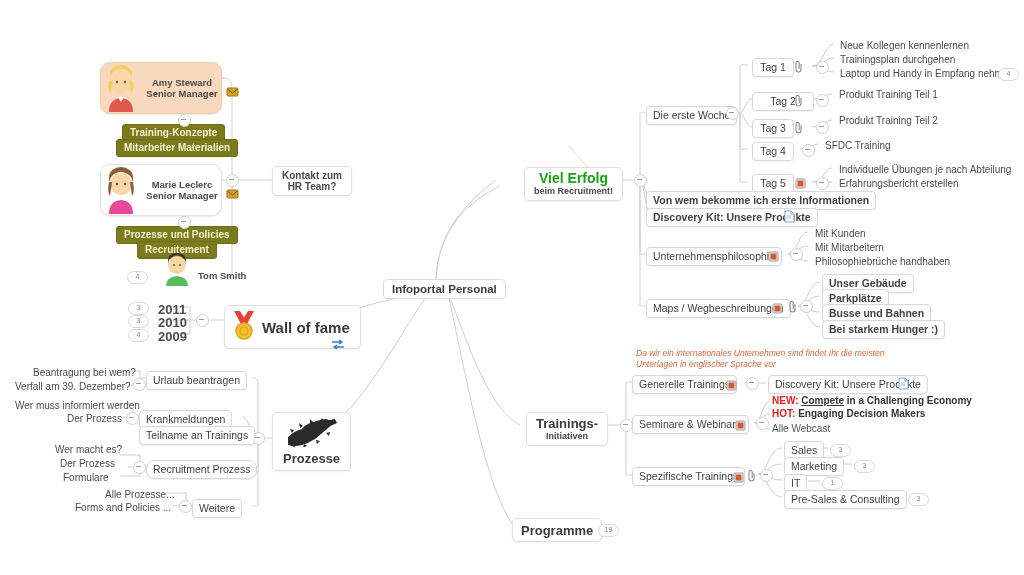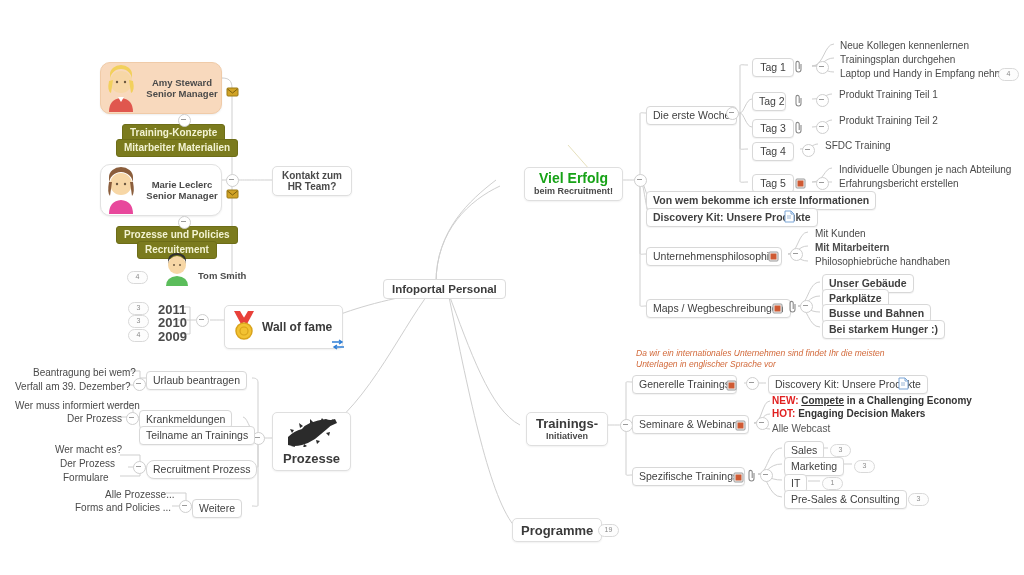--- a/index.html
+++ b/index.html
@@ -284,21 +284,21 @@
 
   <div class="node big" style="left:224px;top:305px;display:flex;align-items:center;gap:5px;padding:4px 10px 4px 6px;">
     <span>
       <svg width="26" height="30" viewBox="0 0 26 30">
         <path d="M3 1 L9 1 L15 11 L10 14 Z" fill="#e8413a"></path>
         <path d="M23 1 L17 1 L11 11 L16 14 Z" fill="#e8413a"></path>
         <circle cx="13" cy="21" r="8" fill="#f2c232" stroke="#d9a31c" stroke-width="1.5"></circle>
         <circle cx="13" cy="21" r="4" fill="none" stroke="#d9a31c" stroke-width="1.2"></circle>
       </svg>
     </span>
-    <span class="l1" style="font-size:12px;">Wall of fame</span>
+    <span class="l1" style="font-size:15px;">Wall of fame</span>
   </div>
   <span class="swap-icon" style="left:331px;top:337px;">
     <svg width="14" height="13" viewBox="0 0 14 13">
         <path d="M1 4 H10 M8 2 L11 4 L8 6" stroke="#2f7fd6" stroke-width="1.4" fill="none"></path>
         <path d="M13 9 H4 M6 7 L3 9 L6 11" stroke="#2f7fd6" stroke-width="1.4" fill="none"></path>
       </svg>
   </span>
   <div class="toggle" style="left:196px;top:314px;"></div>
   <div class="node year" style="left:158px;top:302px;">2011</div>
   <div class="node year" style="left:158px;top:315px;">2010</div>
@@ -356,21 +356,21 @@
     <svg width="8" height="13" viewBox="0 0 8 13">
         <path d="M6 4 V9.5 a2.5 2.5 0 0 1-5 0 V3 a1.6 1.6 0 0 1 3.2 0 V9" fill="none" stroke="#8a8a8a" stroke-width="1.1"></path>
       </svg>
   </span>
   <div class="toggle" style="left:816px;top:61px;"></div>
   <div class="node leaf" style="left:835px;top:38px;">Neue Kollegen kennenlernen</div>
   <div class="node leaf" style="left:835px;top:52px;">Trainingsplan durchgehen</div>
   <div class="node leaf" style="left:835px;top:66px;">Laptop und Handy in Empfang nehmen</div>
   <span class="badge" style="position:absolute;left:998px;top:68px;">4</span>
 
-  <div class="node plain" style="left:752px;top:92px;width:34px;text-align:center;">Tag 2</div>
+  <div class="node plain" style="left:752px;top:92px;width:62px;text-align:center;">Tag 2</div>
   <span class="ico ico-clip" style="position:absolute;left:795px;top:93px;">
     <svg width="8" height="13" viewBox="0 0 8 13">
         <path d="M6 4 V9.5 a2.5 2.5 0 0 1-5 0 V3 a1.6 1.6 0 0 1 3.2 0 V9" fill="none" stroke="#8a8a8a" stroke-width="1.1"></path>
       </svg>
   </span>
   <div class="toggle" style="left:816px;top:94px;"></div>
   <div class="node leaf" style="left:834px;top:87px;">Produkt Training Teil 1</div>
 
   <div class="node plain" style="left:752px;top:119px;width:42px;text-align:center;">Tag 3</div>
   <span class="ico ico-clip" style="position:absolute;left:795px;top:120px;">
@@ -409,21 +409,21 @@
 
   <div class="node plain" style="left:646px;top:247px;">Unternehmensphilosophie</div>
   <span class="ico ico-note" style="position:absolute;left:768px;top:248px;">
     <svg width="11" height="11" viewBox="0 0 11 11">
         <rect x="1" y="1" width="9" height="9" rx="1" fill="#f0f0f0" stroke="#9a9a9a"></rect>
         <rect x="2.5" y="2.5" width="6" height="6" fill="#cf5a33"></rect>
       </svg>
   </span>
   <div class="toggle" style="left:790px;top:248px;"></div>
   <div class="node leaf" style="left:810px;top:226px;">Mit Kunden</div>
-  <div class="node leaf" style="left:810px;top:240px;font-weight:bold;">Mit Mitarbeitern</div>
+  <div class="node leaf" style="left:810px;top:240px;">Mit Mitarbeitern</div>
   <div class="node leaf" style="left:810px;top:254px;">Philosophiebrüche handhaben</div>
 
   <div class="node plain" style="left:646px;top:299px;">Maps / Wegbeschreibungen</div>
   <span class="ico ico-note" style="position:absolute;left:772px;top:300px;">
     <svg width="11" height="11" viewBox="0 0 11 11">
         <rect x="1" y="1" width="9" height="9" rx="1" fill="#f0f0f0" stroke="#9a9a9a"></rect>
         <rect x="2.5" y="2.5" width="6" height="6" fill="#cf5a33"></rect>
       </svg>
   </span>
   <span class="ico ico-clip" style="position:absolute;left:789px;top:299px;">

